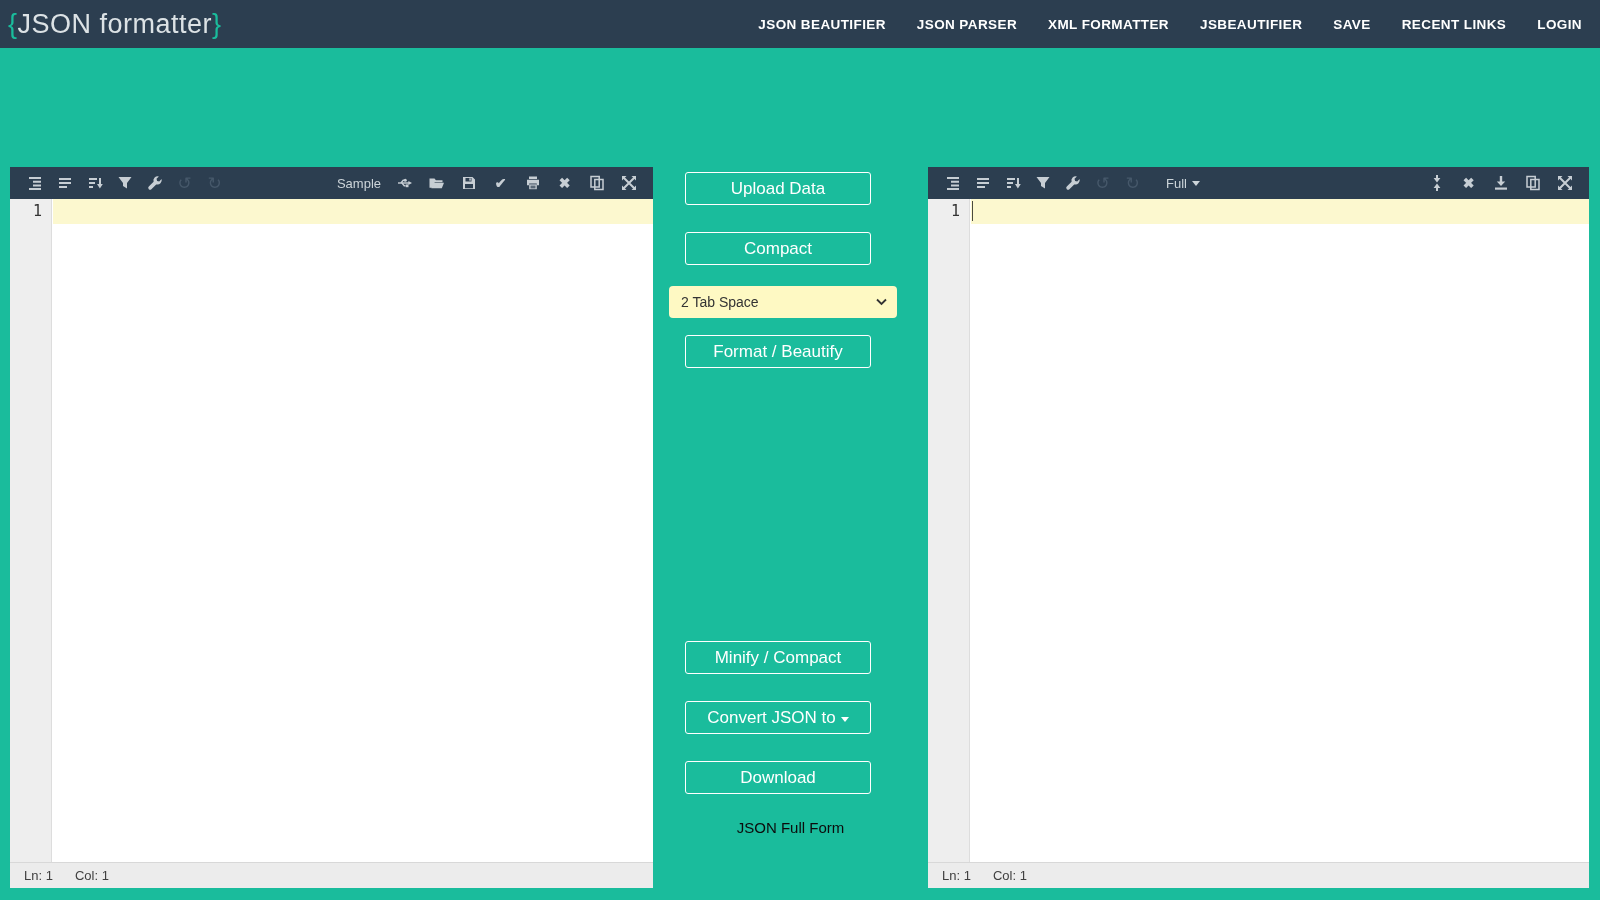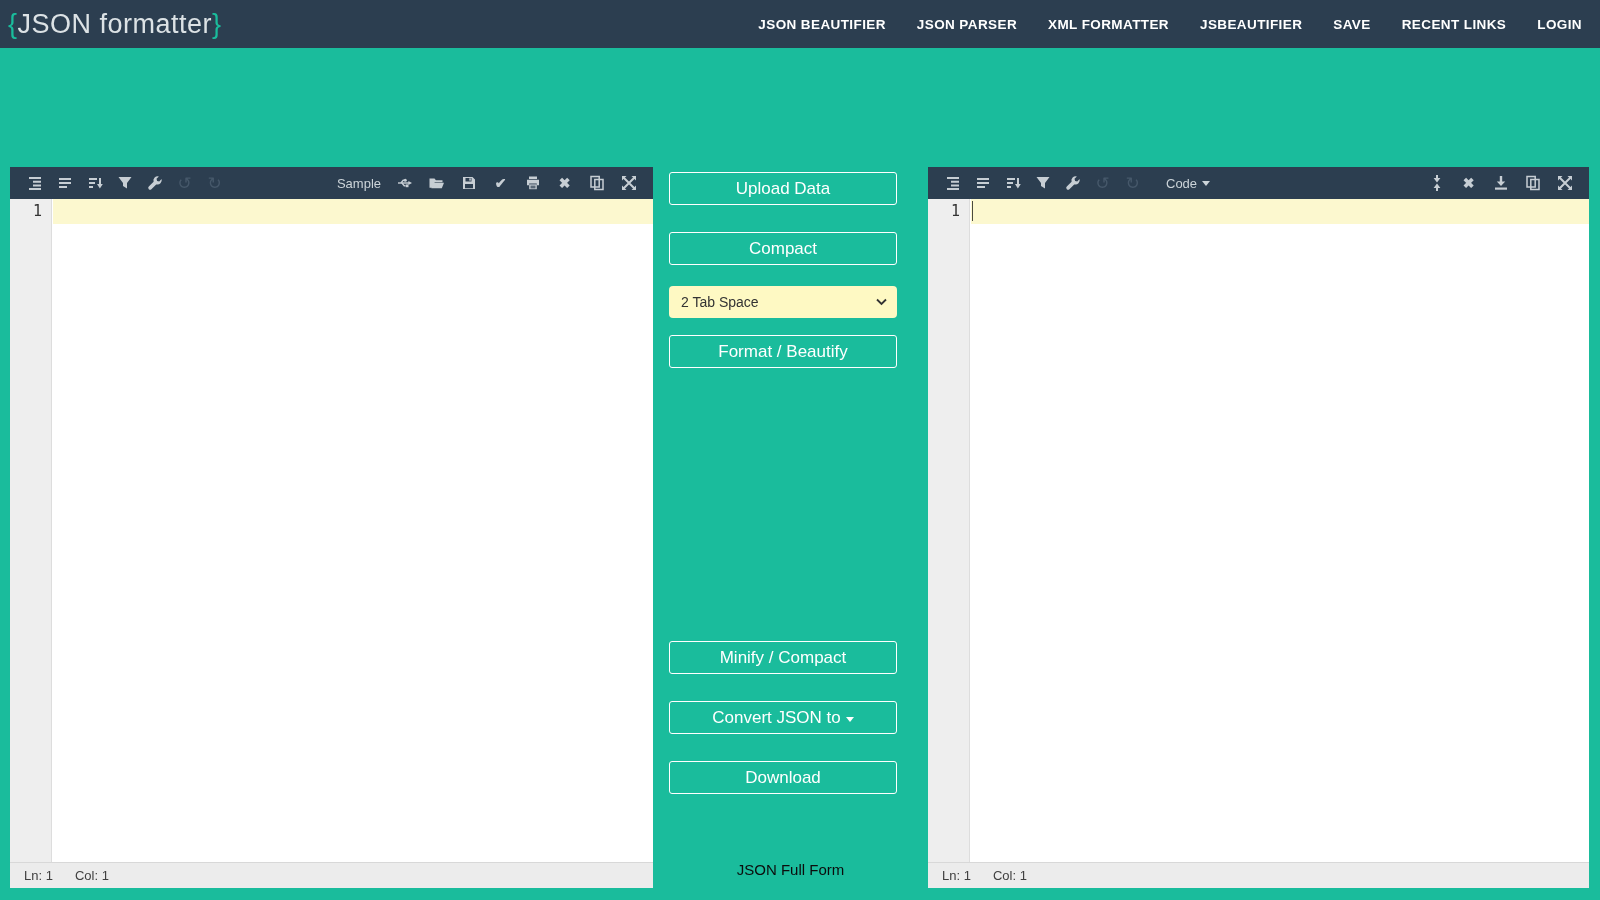--- a/index.html
+++ b/index.html
@@ -51,37 +51,37 @@
 
   .statusbar {
     flex:0 0 26px; background:#ececec; border-top:1px solid #d8d8d8;
     display:flex; align-items:center; padding-left:14px; gap:22px;
     font-size:13px; color:#404040;
   }
 
   
   .controls { position:absolute; left:653px; top:167px; width:275px; height:721px; }
   .ctl-btn {
-    position:absolute; left:16px; width:228px; height:33px;
+    position:absolute; left:32px; width:186px; height:33px;
     background:transparent; border:1px solid #ffffff; border-radius:3px;
     color:#ffffff; font-size:17px; font-family:inherit; cursor:pointer;
     display:flex; align-items:center; justify-content:center; gap:5px;
   }
   .select-wrap {
     position:absolute; left:16px; top:119px; width:228px; height:32px;
     background:#fef9c3; border-radius:4px; cursor:pointer;
   }
   .select-wrap select {
     appearance:none; -webkit-appearance:none; -moz-appearance:none;
     width:100%; height:100%; border:none; outline:none; background:transparent;
     font-size:14px; color:#333333; padding-left:12px; font-family:inherit; cursor:pointer;
   }
   .select-chevron { position:absolute; right:10px; top:12px; pointer-events:none; }
   .btn-caret { width:0; height:0; border-left:4px solid transparent; border-right:4px solid transparent; border-top:5px solid #ffffff; display:inline-block; margin-top:3px; }
-  .full-form-link { position:absolute; left:0; top:652px; width:275px; text-align:center; font-size:15px; color:#0c0c0c; cursor:pointer;margin-top:42px; }
+  .full-form-link { position:absolute; left:0; top:652px; width:275px; text-align:center; font-size:15px; color:#0c0c0c; cursor:pointer; }
 </style>
 </head>
 <body>
 
 <div class="navbar">
   <div class="logo"><span class="brace">{</span><span>JSON formatter</span><span class="brace">}</span></div>
   <div class="nav-links">
     <span class="nav-link">JSON BEAUTIFIER</span>
     <span class="nav-link">JSON PARSER</span>
     <span class="nav-link">XML FORMATTER</span>
@@ -233,21 +233,21 @@
         </svg>
       </span>
     <span class="tb-icon">
         <svg width="16" height="16" viewBox="0 0 16 16">
           <path fill="currentColor" d="M14.6 4.1a4.3 4.3 0 0 1-5.4 5.3l-4.8 4.8a1.8 1.8 0 0 1-2.6-2.6l4.8-4.8A4.3 4.3 0 0 1 11.9 1.4L9.5 3.8l.6 2.1 2.1.6z"></path>
         </svg>
       </span>
     <span class="tb-icon disabled glyph glyph-big">↺</span>
     <span class="tb-icon disabled glyph glyph-big">↻</span>
     <span class="tb-label mode-label">
-        <span>Code</span>
+        <span>Full</span>
         <span class="caret"></span>
       </span>
     <div class="tb-right">
       <span class="tb-icon">
           <svg width="16" height="16" viewBox="0 0 16 16">
             <path fill="currentColor" d="M7 0h2v3h2.4L8 7.4 4.6 3H7zM7 16h2v-3h2.4L8 8.6 4.6 13H7z"></path>
           </svg>
         </span>
       <span class="tb-icon glyph">✖</span>
       <span class="tb-icon">

